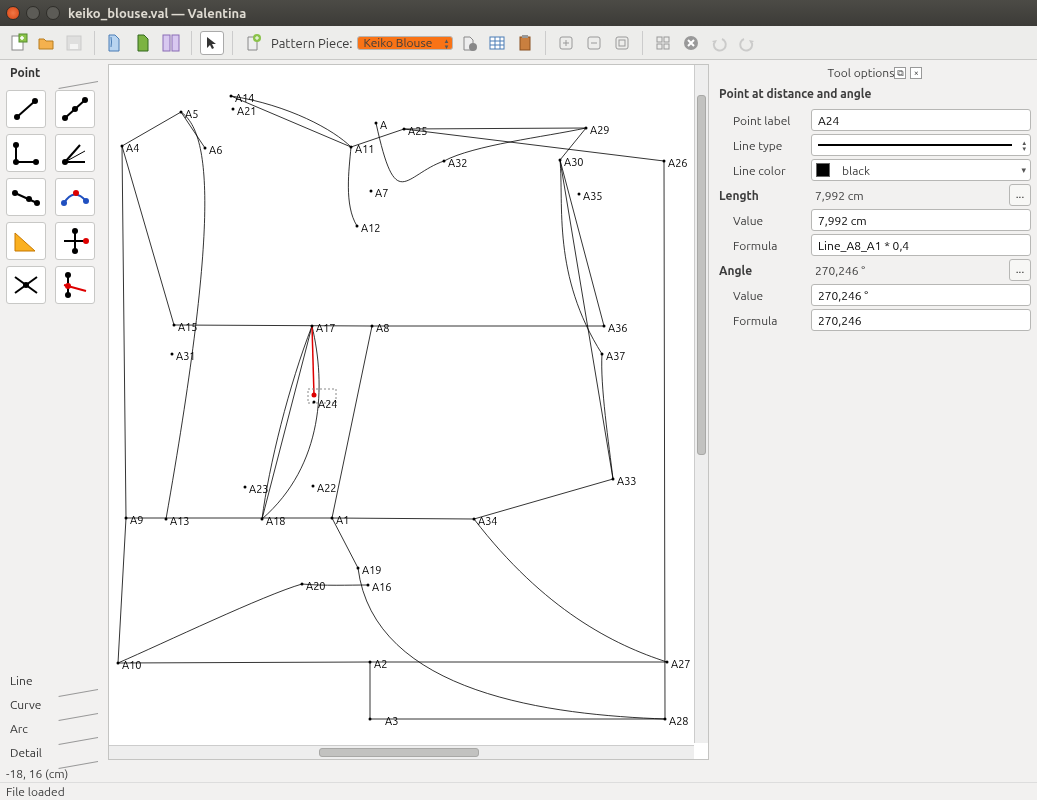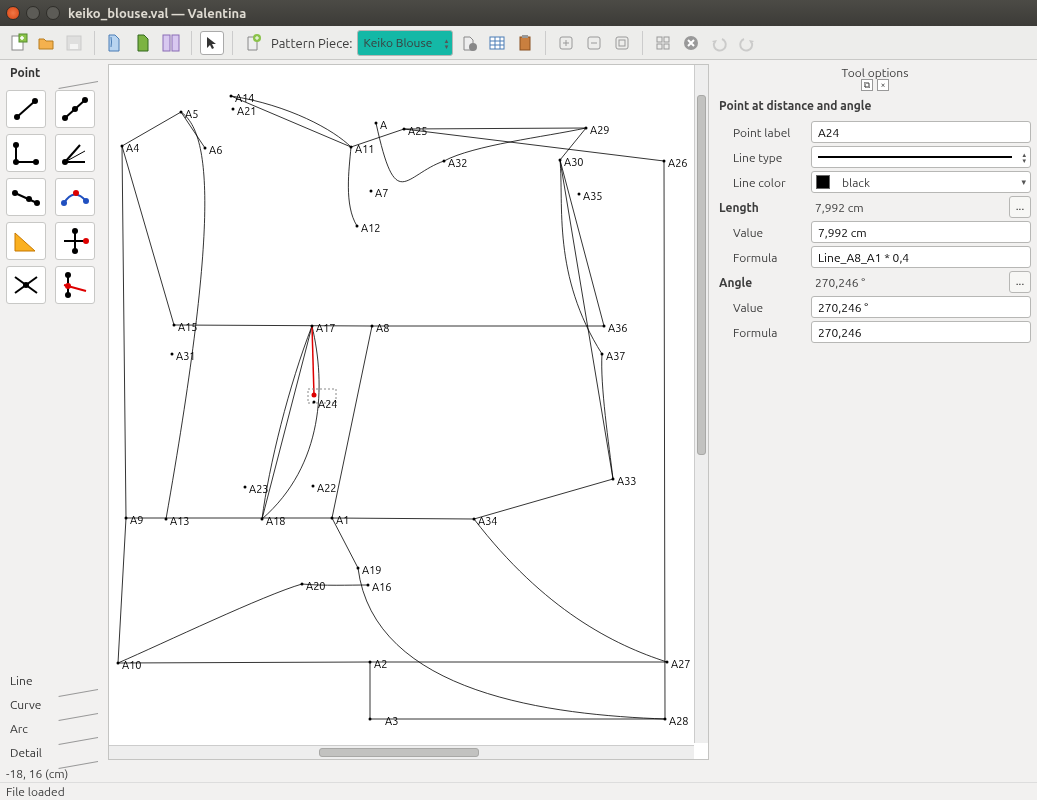--- a/index.html
+++ b/index.html
@@ -6,37 +6,37 @@
 body { font-family: Ubuntu, "Segoe UI", sans-serif; font-size: 12px; color: #3c3c3c; background: #f2f1f0; width: 1037px; height: 800px; overflow: hidden; position: relative; }
 .titlebar { height: 26px; background: linear-gradient(#4c4b46,#3c3b37); display: flex; align-items: center; padding: 0 6px; color: #dfdbd2; gap: 8px; }
 .tb-buttons { display: flex; gap: 6px; }
 .tb-btn { width: 14px; height: 14px; border-radius: 50%; background: #5c5b56; border: 1px solid #2e2d29; position: relative; }
 .tb-btn.close { background: radial-gradient(#f07746,#d94412); }
 .tb-title { font-weight: bold; font-size: 13px; }
 .toolbar { height: 34px; background: #ededeb; border-bottom: 1px solid #c9c9c7; display: flex; align-items: center; padding: 0 6px; gap: 4px; }
 .tbicon { width: 24px; height: 24px; display: flex; align-items: center; justify-content: center; border: 1px solid transparent; border-radius: 3px; }
 .sep { width: 1px; height: 24px; background: #ccc; margin: 0 4px; }
 .pp-label { font-size: 13px; margin-left: 2px; }
-.pp-select { border: 1px solid #b7b7b5; background: #14b8a6; border-radius: 3px; height: 26px; padding: 0 20px 0 6px; font-size: 12px; position: relative; display: flex; align-items: center; }
+.pp-select { border: 1px solid #b7b7b5; background: #f97316; border-radius: 3px; height: 14px; padding: 0 20px 0 6px; font-size: 12px; position: relative; display: flex; align-items: center; }
 .pp-select::after { content: "▴\A▾"; white-space: pre; font-size: 7px; line-height: 6px; position: absolute; right: 4px; color: #555; }
 .main { display: flex; height: calc(800px - 26px - 34px - 18px - 18px); }
 .left-tools { width: 104px; background: #f2f1f0; display: flex; flex-direction: column; }
 .tool-tab { height: 24px; display: flex; align-items: center; padding: 0 10px; font-size: 12px; color: #333; position: relative; }
 .tool-tab::after { content: ""; position: absolute; right: 6px; bottom: 2px; width: 40px; height: 1px; background: #999; transform-origin: right; transform: rotate(-10deg); }
 .tool-grid { display: grid; grid-template-columns: 1fr 1fr; gap: 6px; padding: 6px; }
 .tool-btn { width: 40px; height: 38px; background: #fff; border: 1px solid #c8c8c6; border-radius: 3px; display: flex; align-items: center; justify-content: center; }
 .spacer { flex: 1; }
 .canvas-wrap { flex: 1; background: #fff; border: 1px solid #c4c4c2; margin: 4px; position: relative; overflow: hidden; }
 .canvas { position: absolute; inset: 0; }
 .pt-label { position: absolute; font-size: 11px; color: #000; transform: translate(4px,-4px); }
 .scroll-v { position: absolute; top: 0; right: 0; bottom: 16px; width: 14px; background: #eee; border-left: 1px solid #ccc; }
 .scroll-h { position: absolute; left: 0; right: 14px; bottom: 0; height: 14px; background: #eee; border-top: 1px solid #ccc; }
 .scroll-thumb { position: absolute; background: #c2c2c0; border: 1px solid #a8a8a6; border-radius: 3px; }
 .right-panel { width: 324px; background: #f2f1f0; padding: 4px 6px; font-size: 12px; }
-.rp-title { display: flex; justify-content: center; align-items: center; padding: 2px 0 6px; flex-direction: column; }
+.rp-title { display: flex; justify-content: center; align-items: center; padding: 2px 0 6px; }
 .rp-sub { font-weight: bold; padding: 2px 0 6px; }
 .rp-row { display: flex; align-items: center; margin: 3px 0; gap: 6px; }
 .rp-row label { width: 86px; padding-left: 14px; }
 .rp-row.sec label { padding-left: 0; font-weight: bold; }
 .fld { flex: 1; height: 22px; border: 1px solid #b7b7b5; background: #fff; border-radius: 3px; padding: 0 6px; font-size: 12px; font-family: inherit; }
 .linetype { flex: 1; height: 22px; border: 1px solid #b7b7b5; background: #fff; border-radius: 3px; display: flex; align-items: center; padding: 0 18px 0 6px; position: relative; }
 .linetype::before { content: ""; flex: 1; height: 2px; background: #000; }
 .linetype::after { content: "▴\A▾"; white-space: pre; font-size: 7px; line-height: 6px; position: absolute; right: 4px; color: #555; }
 .colorsel { flex: 1; height: 22px; border: 1px solid #b7b7b5; background: #fff; border-radius: 3px; display: flex; align-items: center; padding: 0 18px 0 4px; gap: 12px; position: relative; }
 .colorsel .sw { width: 14px; height: 14px; background: #000; border: 1px solid #666; }

